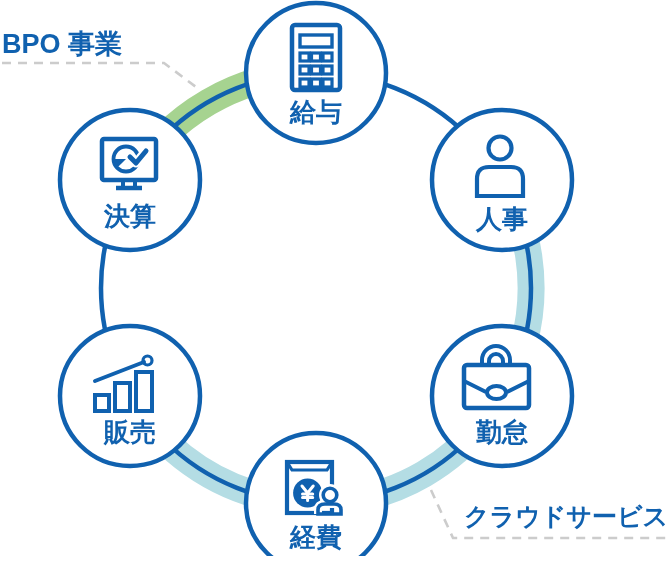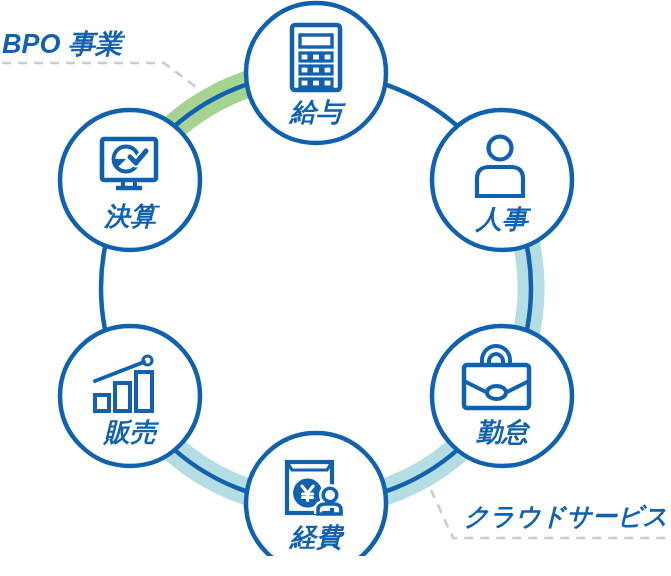--- a/index.html
+++ b/index.html
@@ -8,21 +8,20 @@
     --lblue:#b4dde4;
     --dash:#cccccc;
     --fill:#ffffff;
   }
   html,body{margin:0;padding:0;background:#ffffff;}
   .stage{
     position:relative;
     width:671px;height:556px;
     font-family:"Liberation Sans","DejaVu Sans",sans-serif;
     overflow:hidden;
-    font-style:italic;
   }
   svg{display:block;}
   .band-green{stroke:var(--green);fill:none;}
   .band-lblue{stroke:var(--lblue);fill:none;}
   .ring{stroke:var(--blue);fill:none;}
   .node-circle{fill:var(--fill);stroke:var(--blue);}
   .stk{stroke:var(--blue);fill:none;}
   .fillb{fill:var(--blue);stroke:none;}
   .case{stroke:#ffffff;fill:none;}
   .casef{fill:#ffffff;stroke:none;}

